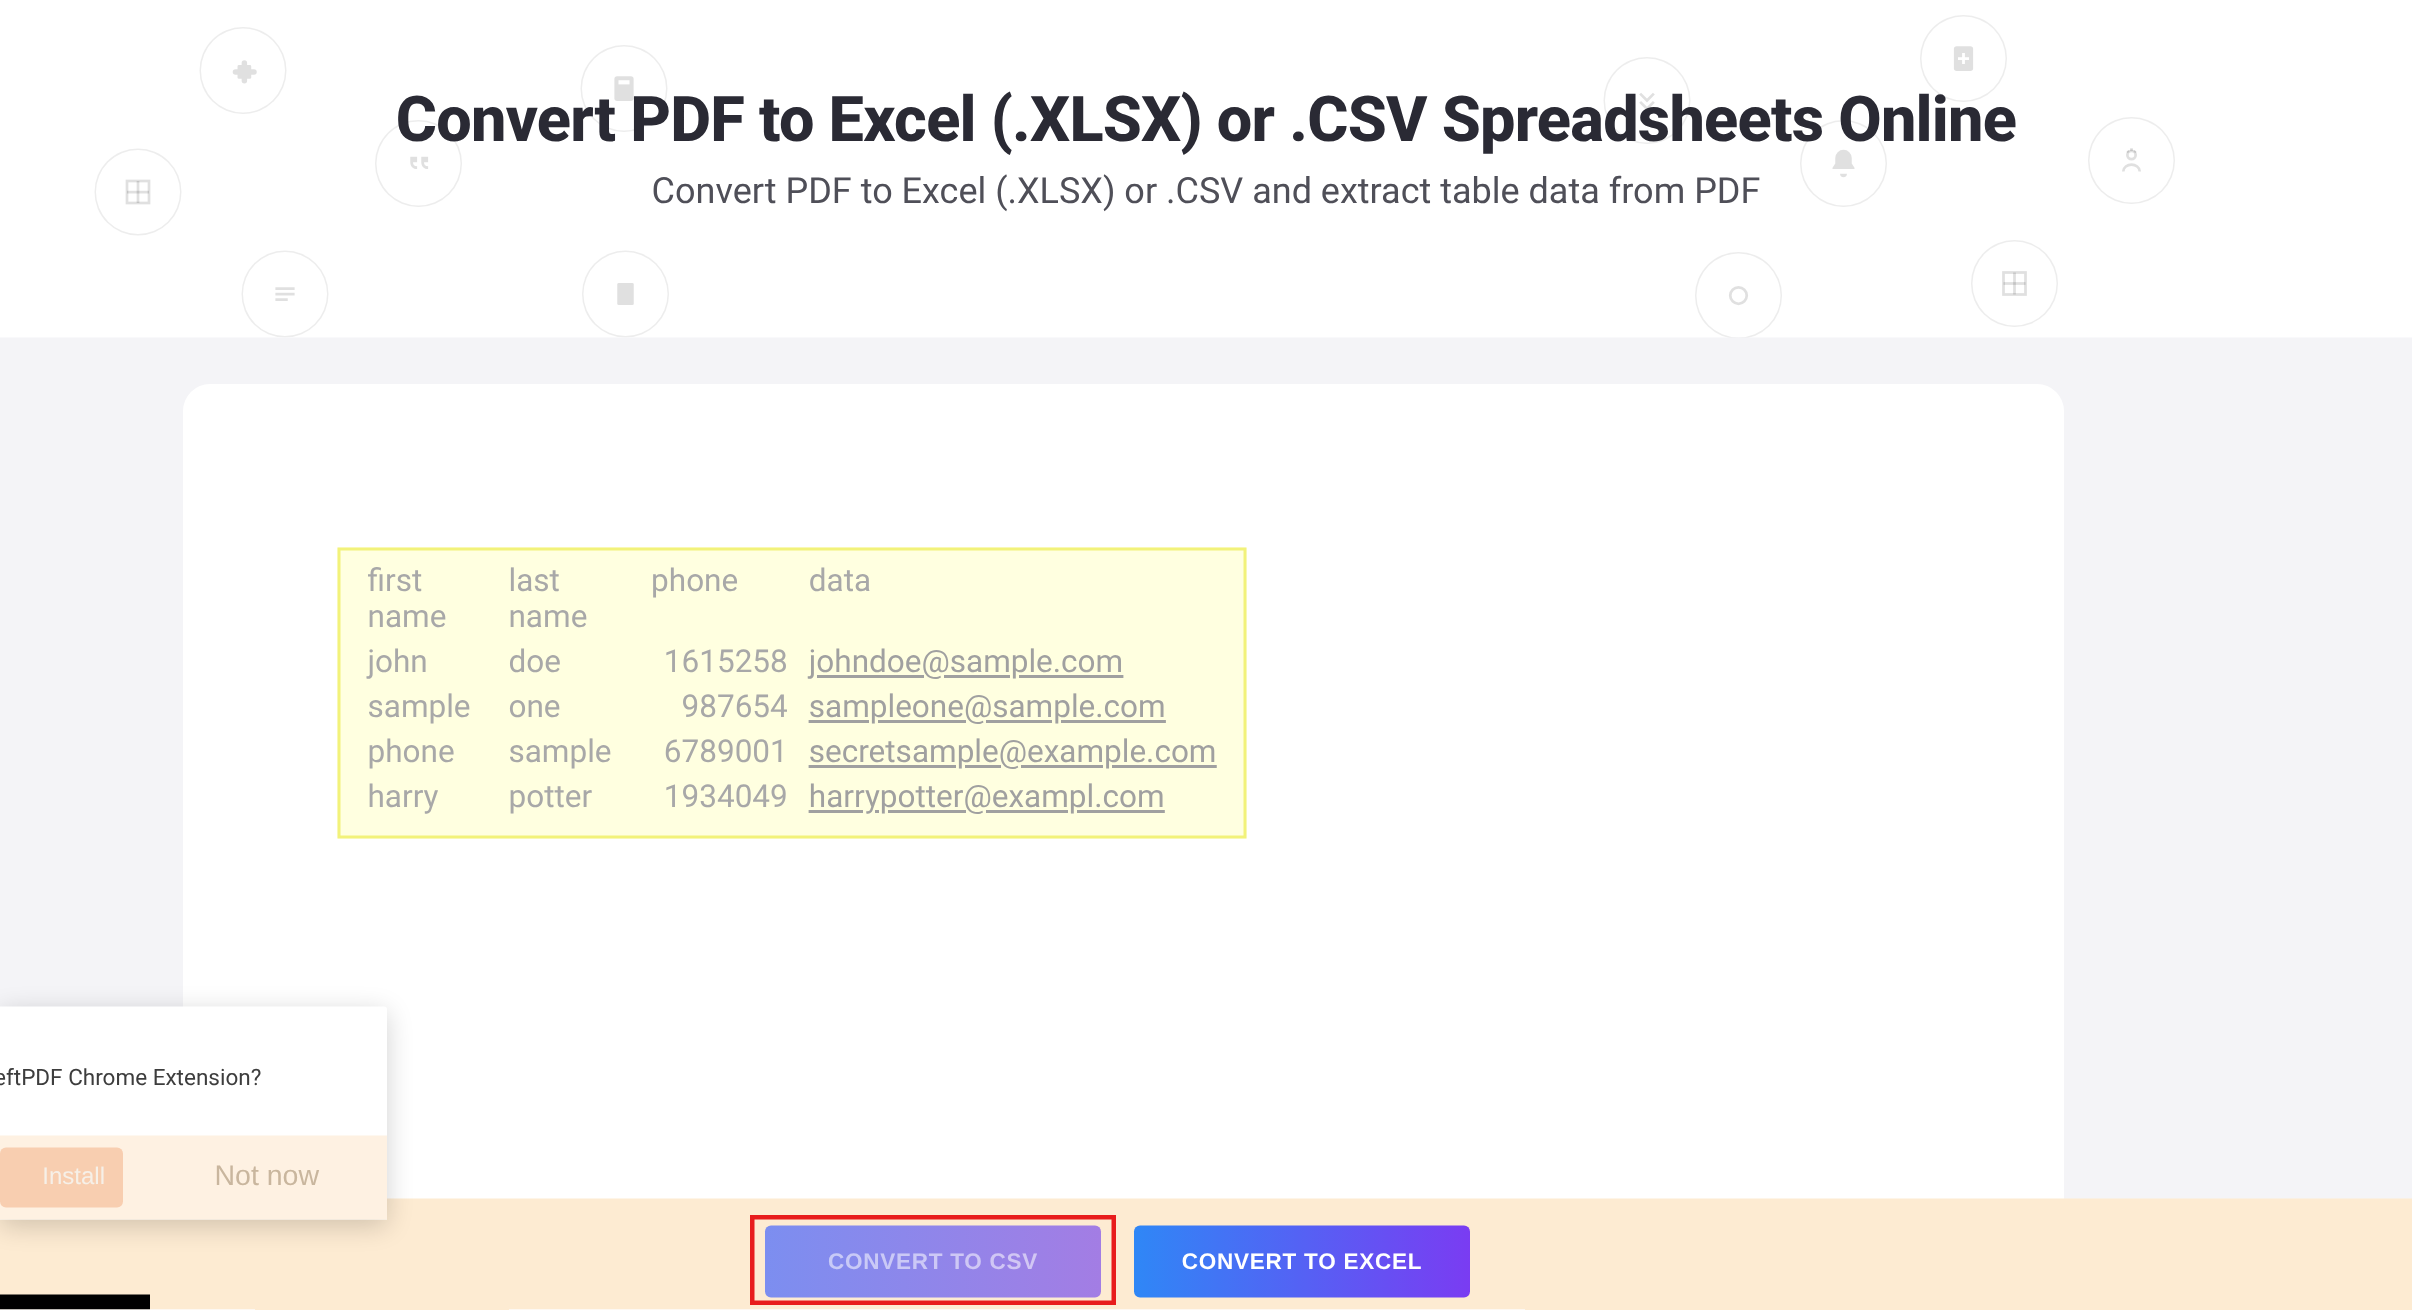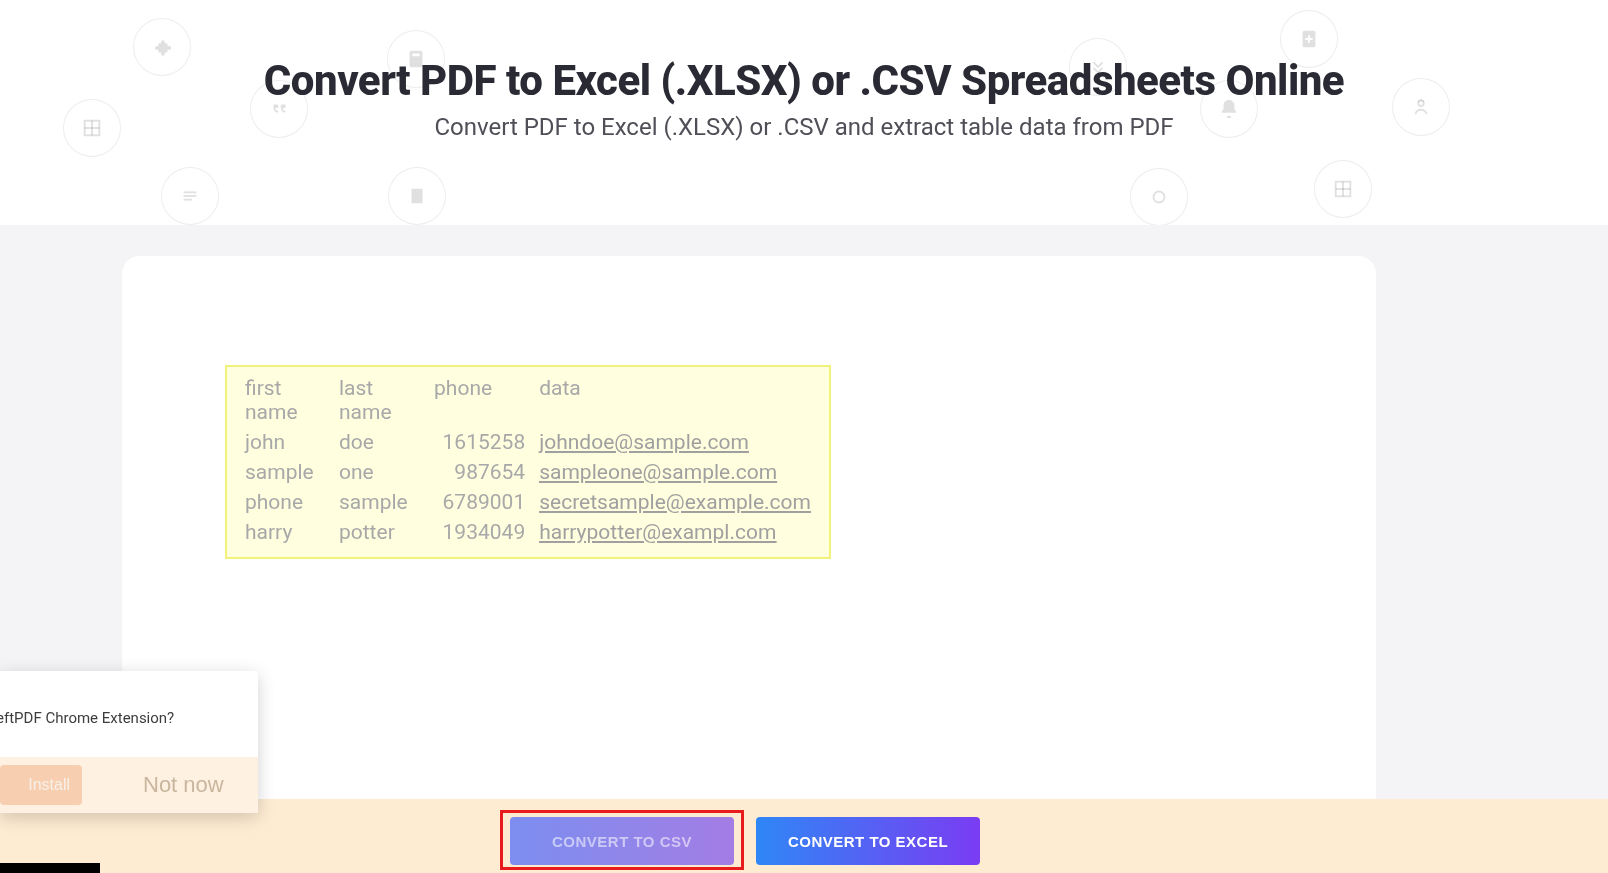--- a/index.html
+++ b/index.html
@@ -179,21 +179,21 @@
     font-size: 16px;
     text-align: right;
     padding-right: 12px;
     cursor: pointer;
   }
   .ext-notnow {
     margin-left: 28px;
     background: transparent;
     border: none;
     color: #c9b69e;
-    font-size: 22px;
+    font-size: 19px;
     cursor: pointer;
   }
   .ext-blackbar {
     position: absolute;
     left: 0; bottom: 0;
     width: 100px; height: 10px;
     background: #000;
   }
 </style>
 </head>

